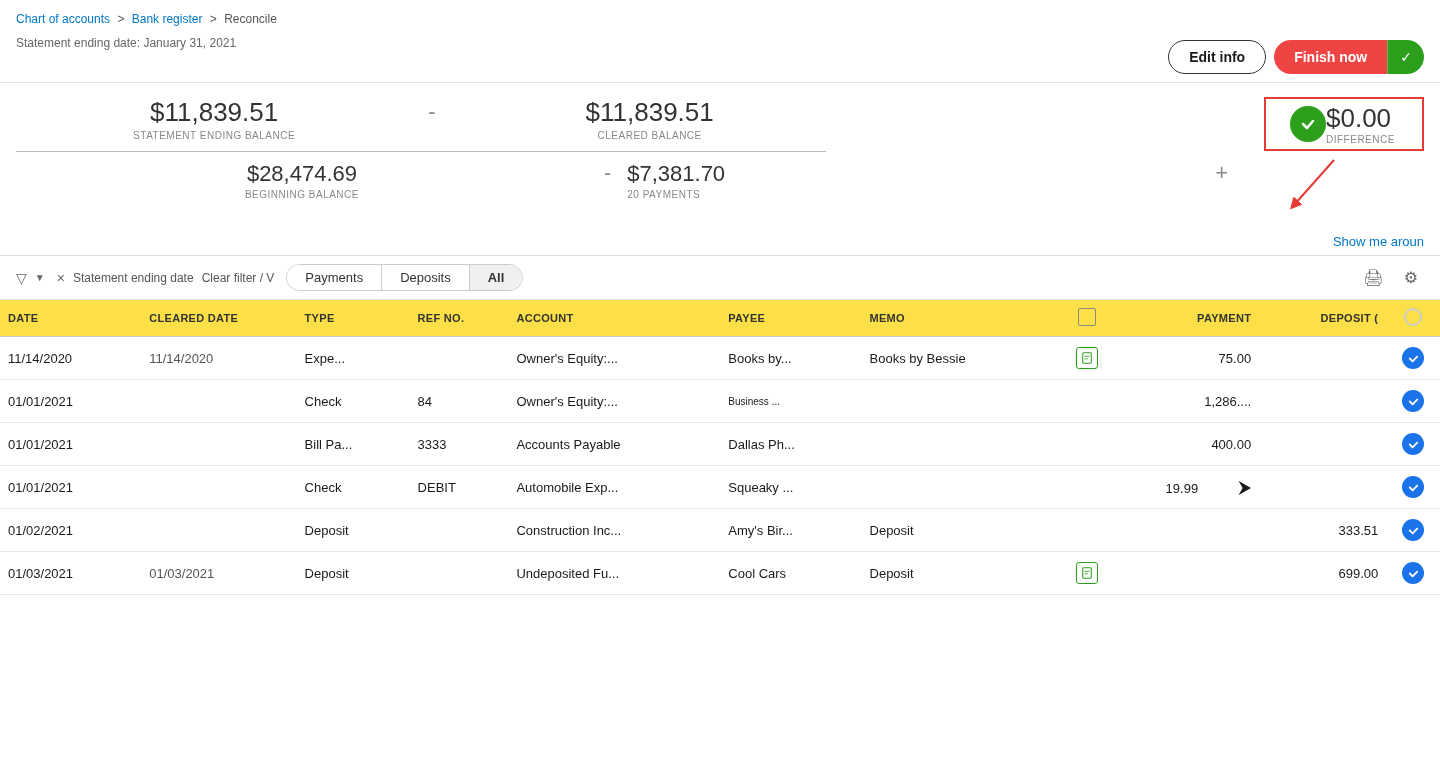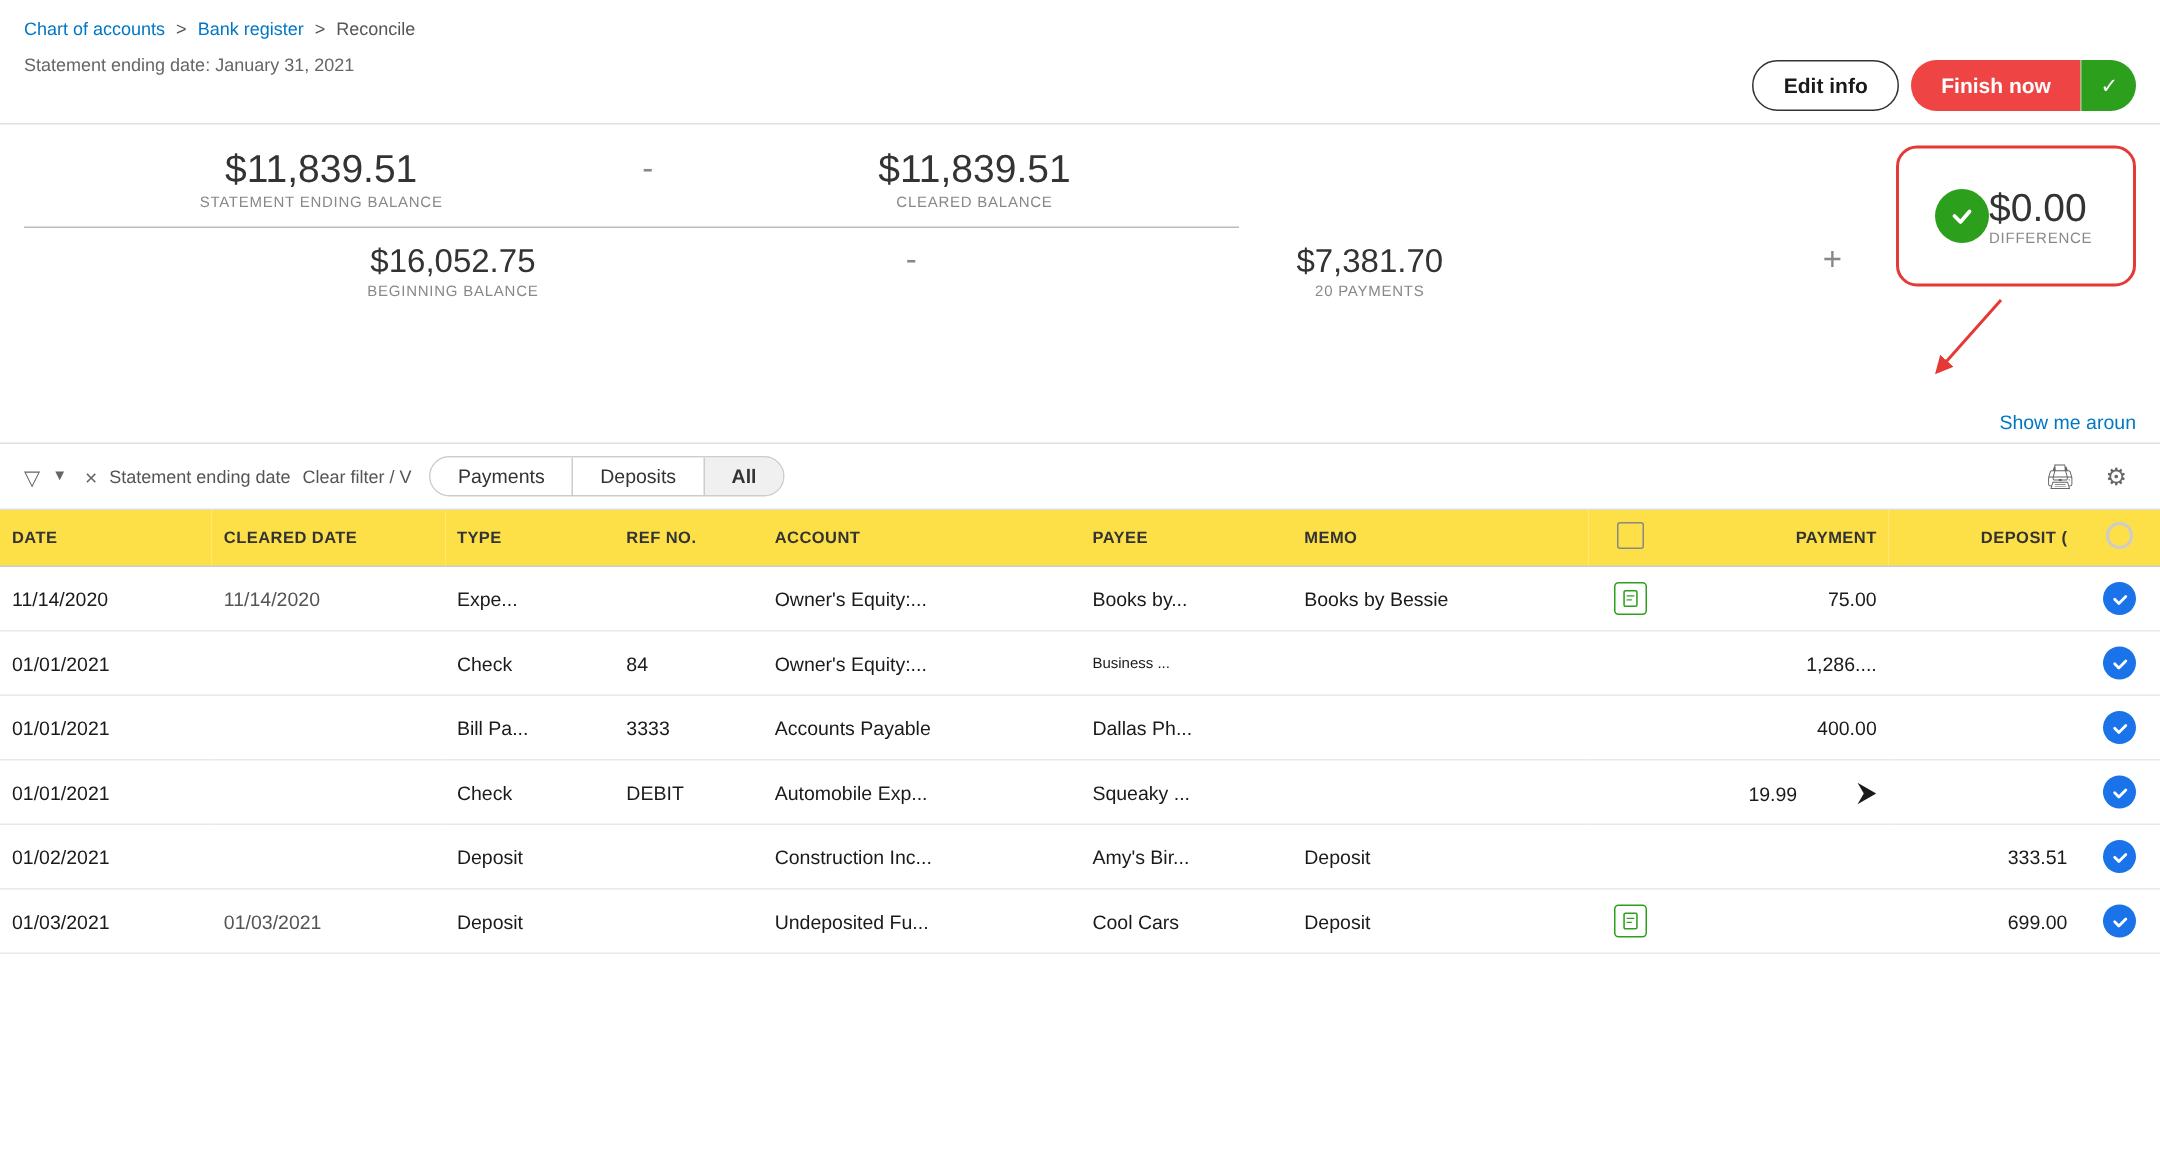--- a/index.html
+++ b/index.html
@@ -57,34 +57,34 @@
         <div style="text-align:center; flex:1;">
           <div style="font-size:26px; font-weight:300;">$11,839.51</div>
           <div style="font-size:10px; color:#888; letter-spacing:0.5px; text-transform:uppercase; margin-top:2px;">CLEARED BALANCE</div>
         </div>
         <div style="flex:1;"></div>
       </div>
       <hr style="border:none; border-top:1.5px solid #bbb; margin: 10px 0 8px; width:66%;">
 
       <div style="display:flex; align-items:center; padding-bottom:14px;">
         <div style="text-align:center; flex:1;">
-          <div style="font-size:22px; font-weight:300;">$16,052.75</div>
+          <div style="font-size:22px; font-weight:300;">$28,474.69</div>
           <div style="font-size:10px; color:#888; letter-spacing:0.5px; text-transform:uppercase; margin-top:2px;">BEGINNING BALANCE</div>
         </div>
         <div style="font-size:22px; color:#888; padding:0 16px; padding-bottom:14px;">-</div>
-        <div style="text-align:center; flex:1;">
+        <div style="flex:1;">
           <div style="font-size:22px; font-weight:300;">$7,381.70</div>
           <div style="font-size:10px; color:#888; letter-spacing:0.5px; text-transform:uppercase; margin-top:2px;">20 PAYMENTS</div>
         </div>
         <div style="font-size:22px; color:#888; padding:0 16px; padding-bottom:14px;">+</div>
       </div>
     </div>
 
     <div style="display:flex; flex-direction:column; align-items:flex-end; padding-top:14px; padding-bottom:14px; margin-left:20px;">
-      <div style="border: 2.5px solid #e53935; border-radius:14px; padding:24px 24px; display:flex; align-items:center; min-width:160px;">
+      <div style="border: 2.5px solid #e53935; border-radius:0; padding:4px 24px; display:flex; align-items:center; min-width:160px;">
         <div style="background:#2ca01c; border-radius:50%; width:36px; height:36px; display:flex; align-items:center; justify-content:center; flex-shrink:0;">
           <svg viewBox="0 0 20 20" width="20" height="20" fill="none">
             <path d="M5 10l4 4 6-7" stroke="#fff" stroke-width="2.5" stroke-linecap="round" stroke-linejoin="round"></path>
           </svg>
         </div>
         <div>
           <div style="font-size:26px; font-weight:300;">$0.00</div>
           <div style="font-size:10px; color:#888; letter-spacing:0.5px; text-transform:uppercase;">DIFFERENCE</div>
         </div>
       </div>

